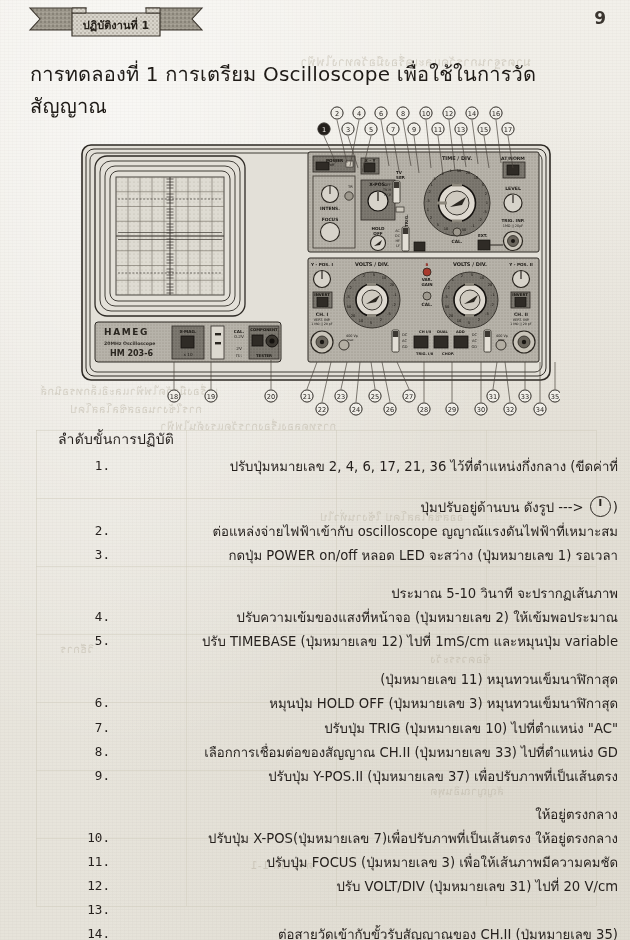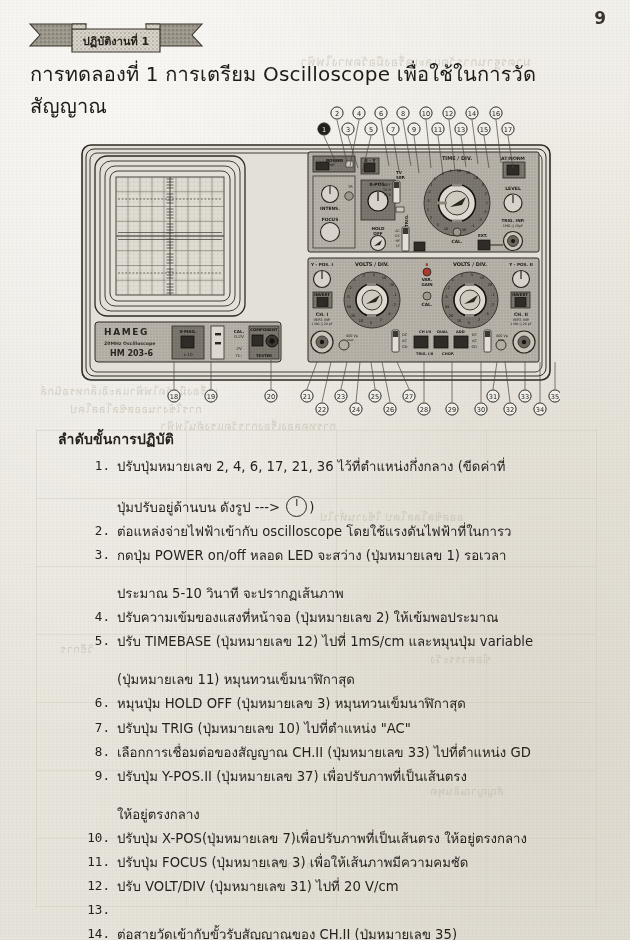--- a/index.html
+++ b/index.html
@@ -29,51 +29,51 @@
     position:absolute;color:#b9b2a2;opacity:.50;
     font-family:"DejaVu Sans","Liberation Sans",sans-serif;
     transform:scaleX(-1);white-space:nowrap;pointer-events:none;
     letter-spacing:.4px;
   }
   .ghostline{
     position:absolute;background:#cfc9ba;opacity:.45;height:1px;
   }
 
   
-  #banner{position:absolute;left:28px;top:20px;width:176px;height:36px;text-align:center;}
+  #banner{position:absolute;left:28px;top:4px;width:176px;height:36px;text-align:center;}
   #pageno{
     position:absolute;right:24px;top:8px;font-size:17px;font-weight:bold;
     color:#3a352f;font-family:"DejaVu Sans","Liberation Sans",sans-serif;
   }
   #title{
     position:absolute;left:30px;top:58px;width:560px;
     font-size:20px;font-weight:normal;color:#1e1a16;letter-spacing:.2px;
   }
 
   
   #figure{position:absolute;left:60px;top:100px;width:500px;height:320px;}
   #figure svg{display:block;}
 
   
   #proc{position:absolute;left:58px;top:428px;width:560px;}
   #proc h2{
-    margin:0 0 8px 0;font-size:14px;font-weight:bold;letter-spacing:.2px;
+    margin:0 0 8px 0;font-size:14px;font-weight:normal;letter-spacing:.2px;
   }
   ol.steps{margin:0;padding:0;list-style:none;}
   ol.steps li{
     display:flex;align-items:flex-start;
     font-size:13.2px;line-height:1.34;margin-bottom:6.5px;
     padding-left:22px;
   }
   ol.steps li .num{
     width:30px;flex:0 0 30px;text-align:right;margin-right:7px;
     font-family:"DejaVu Sans Mono","Liberation Mono",monospace;
     font-size:12.6px;
   }
-  ol.steps li .txt{flex:1 1 auto;}
+  ol.steps li .txt{flex:1 1 auto;text-align:right;}
   .cont{display:block;margin-top:20px;}
   .knobglyph{
     display:inline-block;width:19px;height:19px;border:1.4px solid #2a2520;
     border-radius:50%;position:relative;vertical-align:-5px;margin:0 2px;
   }
   .knobglyph::after{
     content:"";position:absolute;left:50%;top:2px;width:1.4px;height:7px;
     background:#2a2520;transform:translateX(-50%);
   }
 </style>
@@ -662,21 +662,21 @@
 
 <div id="proc">
   <h2>ลำดับขั้นการปฏิบัติ</h2>
   <ol class="steps" id="steps-list">
       <li>
         <span class="num">1.</span>
         <span class="txt">ปรับปุ่มหมายเลข 2, 4, 6, 17, 21, 36 ไว้ที่ตำแหน่งกึ่งกลาง (ขีดค่าที่<span class="cont">ปุ่มปรับอยู่ด้านบน  ดังรูป ---&gt; <span class="knobglyph"></span><span>)</span></span></span>
       </li>
       <li>
         <span class="num">2.</span>
-        <span class="txt">ต่อแหล่งจ่ายไฟฟ้าเข้ากับ oscilloscope โดยใช้แรงดันไฟฟ้าที่ในการว</span>
+        <span class="txt">ต่อแหล่งจ่ายไฟฟ้าเข้ากับ oscilloscope ญญาณ้แรงดันไฟฟ้าที่เหมาะสม</span>
       </li>
       <li>
         <span class="num">3.</span>
         <span class="txt">กดปุ่ม POWER  on/off หลอด LED จะสว่าง (ปุ่มหมายเลข 1) รอเวลา<span class="cont">ประมาณ 5-10 วินาที จะปรากฏเส้นภาพ</span></span>
       </li>
       <li>
         <span class="num">4.</span>
         <span class="txt">ปรับความเข้มของแสงที่หน้าจอ (ปุ่มหมายเลข 2) ให้เข้มพอประมาณ</span>
       </li>
       <li>

